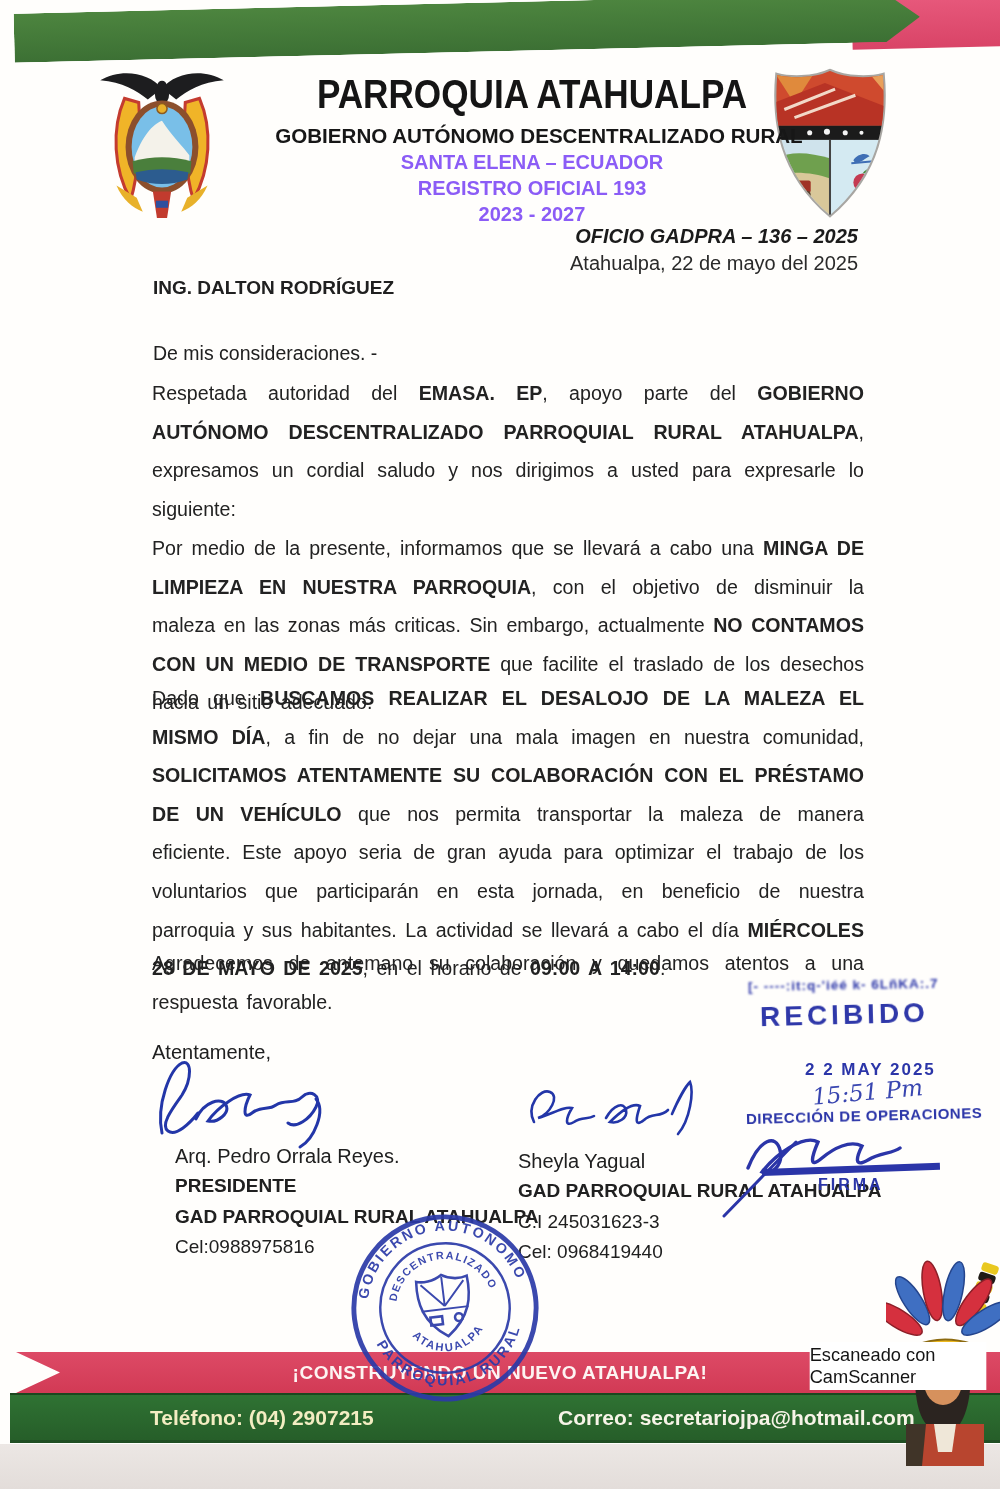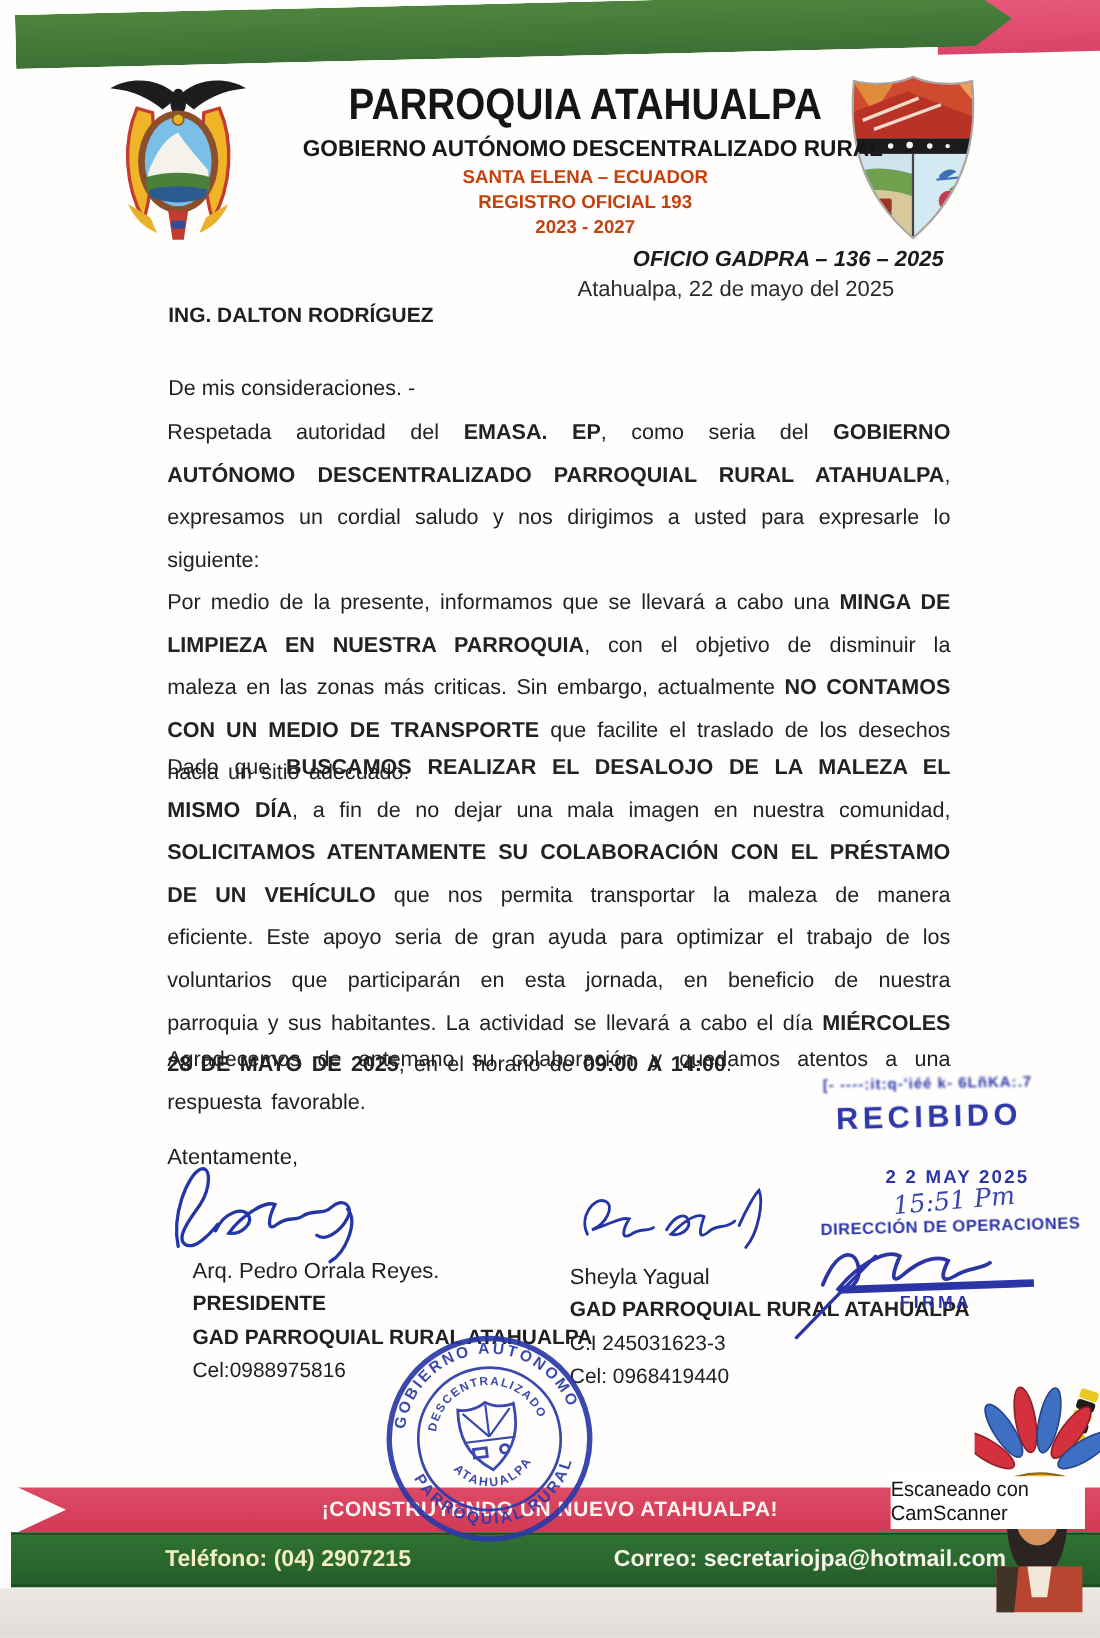--- a/index.html
+++ b/index.html
@@ -8,24 +8,24 @@
   .abs{position:absolute;}
   .b{font-weight:700;}
   
   .ribbon-red-tip{left:852px;top:-6px;width:150px;height:54px;background:linear-gradient(#e85a7d,#d94467);transform:rotate(-1.4deg);}
   .ribbon-green{left:14px;top:3px;width:906px;height:49px;background:linear-gradient(#4d853f,#3c7034);transform:rotate(-1.35deg);
                 clip-path:polygon(0 0,calc(100% - 34px) 0,100% 50%,calc(100% - 34px) 100%,0 100%);}
   
   .hdr-center{left:238px;top:74px;width:524px;text-align:center;margin-left:32px;}
   .hdr-title{font-size:37px;font-weight:800;letter-spacing:0px;transform:scaleX(.95) scaleY(1.08);transform-origin:center;color:#151515;white-space:nowrap;}
   .hdr-sub1{margin-top:8px;font-size:21px;font-weight:800;transform:scaleX(.98);color:#171717;white-space:nowrap;}
-  .hdr-sub{font-size:17px;font-weight:800;margin-top:3px;color:#c2410c;}
+  .hdr-sub{font-size:20px;font-weight:800;margin-top:3px;color:#8b5cf6;}
   
   .oficio{left:480px;top:225px;width:378px;text-align:right;font-size:20px;font-weight:700;font-style:italic;color:#1b1b1b;}
-  .dateline{left:480px;top:252px;width:378px;text-align:center;font-size:20px;color:#2a2a2a;}
+  .dateline{left:480px;top:252px;width:378px;text-align:right;font-size:20px;color:#2a2a2a;}
   
   .addr1{left:153px;top:277px;font-size:19px;font-weight:700;}
   .addr2{left:153px;top:308px;font-size:19px;font-weight:700;}
   .salut{left:153px;top:342px;font-size:19.5px;}
   .para{left:152px;width:712px;font-size:19.6px;line-height:38.6px;text-align:justify;word-spacing:3px;color:#222;}
   .p1{top:374px;} .p2{top:502px;margin-top:27px;} .p3{top:663px;margin-top:16px;} .p4{top:944px;}
   .closing{left:152px;top:1041px;font-size:20px;}
   
   .signer{font-size:19px;line-height:30.4px;}
   .signer .nm{font-size:20px;}
@@ -123,21 +123,21 @@
     <div class="hdr-sub">REGISTRO OFICIAL 193</div>
     <div class="hdr-sub">2023 - 2027</div>
   </div>
 
   <div class="abs oficio">OFICIO GADPRA – 136 – 2025</div>
   <div class="abs dateline">Atahualpa, 22 de mayo del 2025</div>
 
   <div class="abs addr1">ING. DALTON RODRÍGUEZ</div>
   <div class="abs salut">De mis consideraciones. -</div>
 
-  <div class="abs para p1"><span>Respetada autoridad del </span><b>EMASA. EP</b><span>, como seria del </span><b>GOBIERNO AUTÓNOMO DESCENTRALIZADO PARROQUIAL RURAL ATAHUALPA</b><span>, expresamos un cordial saludo y nos dirigimos a usted para expresarle lo siguiente:</span></div>
+  <div class="abs para p1"><span>Respetada autoridad del </span><b>EMASA. EP</b><span>, apoyo parte del </span><b>GOBIERNO AUTÓNOMO DESCENTRALIZADO PARROQUIAL RURAL ATAHUALPA</b><span>, expresamos un cordial saludo y nos dirigimos a usted para expresarle lo siguiente:</span></div>
   <div class="abs para p2"><span>Por medio de la presente, informamos que se llevará a cabo una </span><b>MINGA DE LIMPIEZA EN NUESTRA PARROQUIA</b><span>, con el objetivo de disminuir la maleza en las zonas más criticas. Sin embargo, actualmente </span><b>NO CONTAMOS CON UN MEDIO DE TRANSPORTE</b><span> que facilite el traslado de los desechos hacia un sitio adecuado.</span></div>
   <div class="abs para p3"><span>Dado que </span><b>BUSCAMOS REALIZAR EL DESALOJO DE LA MALEZA EL MISMO DÍA</b><span>, a fin de no dejar una mala imagen en nuestra comunidad, </span><b>SOLICITAMOS ATENTAMENTE SU COLABORACIÓN CON EL PRÉSTAMO DE UN VEHÍCULO</b><span> que nos permita transportar la maleza de manera eficiente. Este apoyo seria de gran ayuda para optimizar el trabajo de los voluntarios que participarán en esta jornada, en beneficio de nuestra parroquia y sus habitantes. La actividad se llevará a cabo el día </span><b>MIÉRCOLES 28 DE MAYO DE 2025</b><span>, en el horario de </span><b>09:00 A 14:00</b><span>.</span></div>
   <div class="abs para p4"><span>Agradecemos de antemano su colaboración y quedamos atentos a una respuesta favorable.</span></div>
 
   <div class="abs closing">Atentamente,</div>
 
   <svg class="abs sig-pedro" width="214" height="102" viewBox="0 0 214 102">
     <g fill="none" stroke="#2336a8" stroke-width="3" stroke-linecap="round">
       <path d="M16 80 C10 52 24 16 36 10 C46 6 46 26 36 42 C26 56 14 72 22 78 C30 84 44 70 52 60"></path>
       <path d="M50 66 C58 48 76 44 80 52 C84 60 72 70 62 68 C72 54 94 38 104 42 C98 54 96 68 106 60 C116 52 122 58 130 52 C140 46 148 52 156 44 C164 36 176 42 170 54 C164 66 150 76 142 70"></path>

